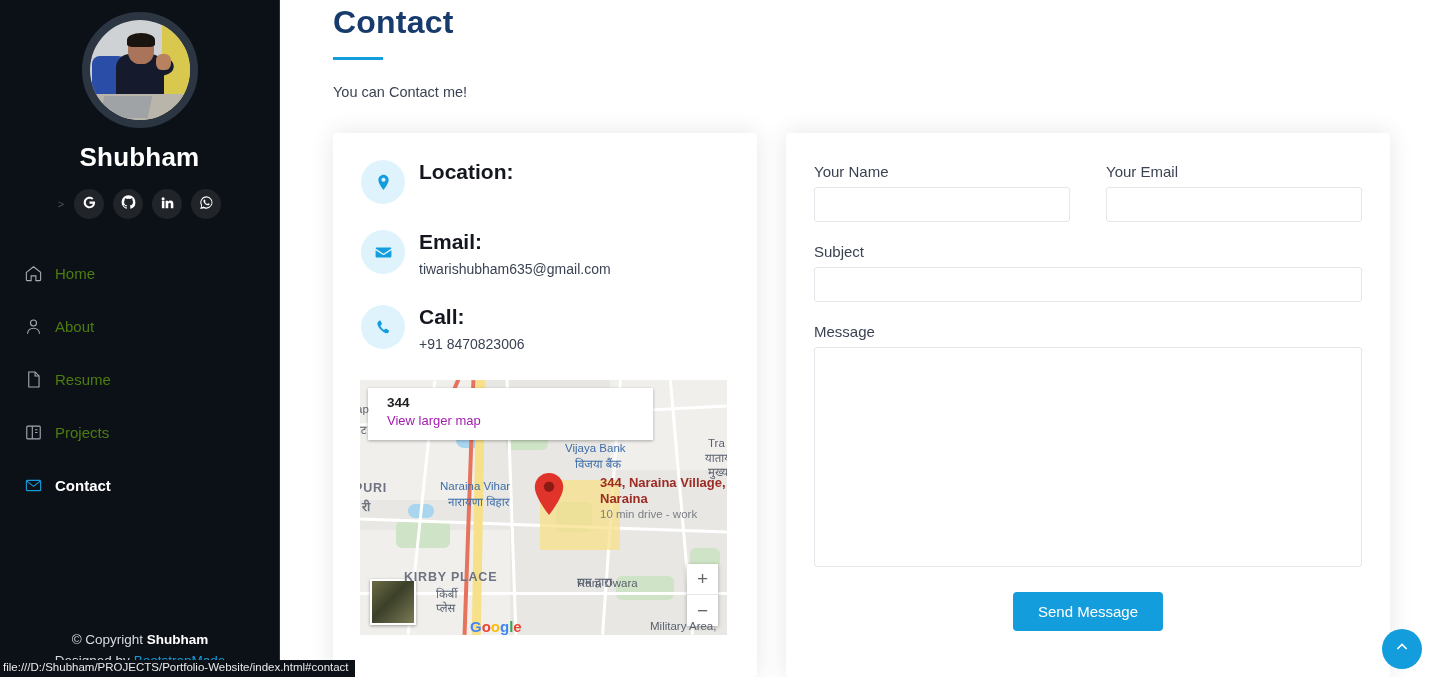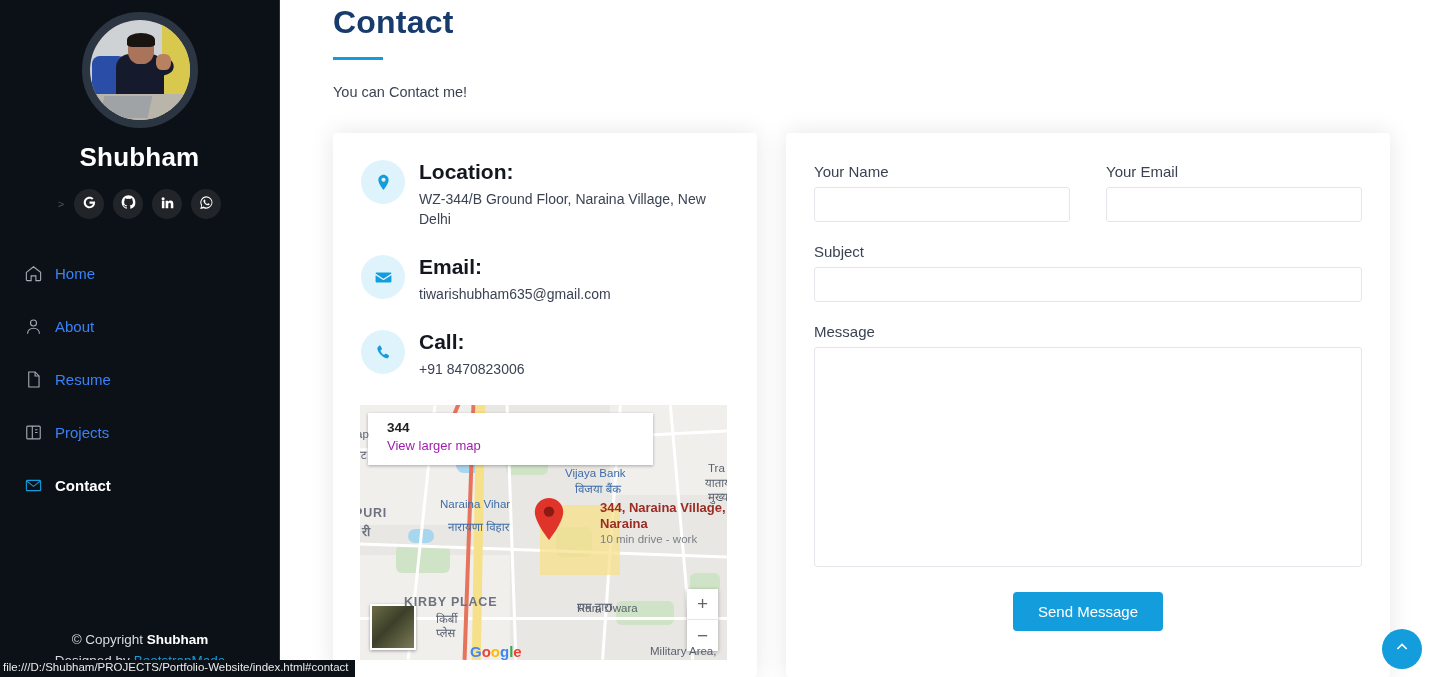--- a/index.html
+++ b/index.html
@@ -51,21 +51,21 @@
     width: 30px; height: 30px; border-radius: 50%;
     background: #212529;
     display: flex; align-items: center; justify-content: center;
     color: #fff; cursor: pointer;
   }
   .social-btn svg { width: 15px; height: 15px; fill: #fff; }
 
   #nav { margin-top: 28px; padding-left: 22px; }
   .nav-item {
     display: flex; align-items: center;
-    height: 53px; color: #3b82f6;
+    height: 53px; color: #4d7c0f;
     font-size: 15px; cursor: pointer;
   }
   .nav-item .nav-ico {
     width: 22px; height: 22px; margin-right: 11px;
     display: flex; align-items: center; justify-content: center;
   }
   .nav-item .nav-ico svg { width: 19px; height: 19px; stroke: #a8a9b4; fill: none; stroke-width: 1.4; }
   .nav-item.active { color: #fff; font-weight: 600; }
   .nav-item.active .nav-ico svg { stroke: #149ddd; }
 
@@ -310,21 +310,20 @@
     <div class="card" id="info-card">
 
       <div class="info-row">
         <div class="info-ico">
           <svg viewBox="0 0 24 24">
               <path d="M12 2.2c-3.6 0-6.5 2.9-6.5 6.5 0 4.9 6.5 12.6 6.5 12.6s6.5-7.7 6.5-12.6c0-3.6-2.9-6.5-6.5-6.5zm0 9a2.6 2.6 0 110-5.2 2.6 2.6 0 010 5.2z"></path>
             </svg>
         </div>
         <div>
           <h3 class="info-head">Location:</h3>
-          <p class="info-text">WZ-344/B Ground Floor, Naraina Village, New Delhi</p>
         </div>
       </div>
 
       <div class="info-row">
         <div class="info-ico">
           <svg viewBox="0 0 24 24">
               <path d="M3 5.8h18c.55 0 1 .45 1 1v.3l-10 6.4-10-6.4v-.3c0-.55.45-1 1-1zM2 9.1l9.46 6.05c.33.21.75.21 1.08 0L22 9.1v8.1c0 .55-.45 1-1 1H3c-.55 0-1-.45-1-1z"></path>
             </svg>
         </div>
         <div>
@@ -394,21 +393,21 @@
           <div>−</div>
         </div>
 
         <div id="map-thumb"></div>
 
         <div id="map-google">
           <span style="color:#4285F4">G</span><span style="color:#EA4335">o</span><span style="color:#FBBC05">o</span><span style="color:#4285F4">g</span><span style="color:#34A853">l</span><span style="color:#EA4335">e</span>
         </div>
       <div class="mlbl blue" style="left: 205px; top: 62px;">Vijaya Bank</div>
           <div class="mlbl blue" style="left: 215px; top: 76px;">विजया बैंक</div>
-          <div class="mlbl blue" style="left: 80px; top: 93px;">Naraina Vihar</div>
+          <div class="mlbl blue" style="left: 80px; top: 100px;">Naraina Vihar</div>
           <div class="mlbl blue" style="left: 88px; top: 114px;">नारायणा विहार</div>
           <div class="mlbl big" style="left: -6px; top: 101px;">PURI</div>
           <div class="mlbl big" style="left: 2px; top: 118px;">री</div>
           <div class="mlbl big" style="left: 44px; top: 190px;">KIRBY PLACE</div>
           <div class="mlbl" style="left: 76px; top: 206px;">किर्बी</div>
           <div class="mlbl" style="left: 76px; top: 220px;">प्लेस</div>
           <div class="mlbl" style="left: 217px; top: 197px;">Ram Dwara</div>
           <div class="mlbl" style="left: 217px; top: 194px;">राम द्वारा</div>
           <div class="mlbl" style="left: 348px; top: 57px;">Tra</div>
           <div class="mlbl" style="left: 345px; top: 70px;">यातायात</div>

